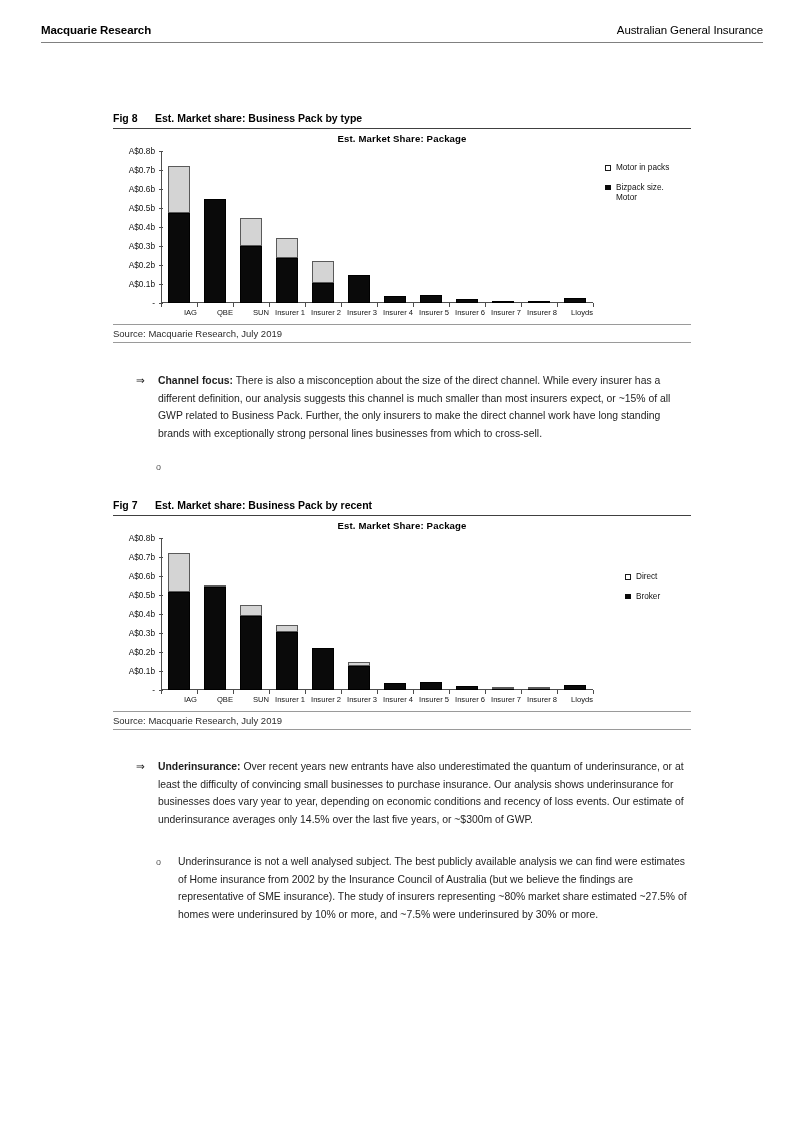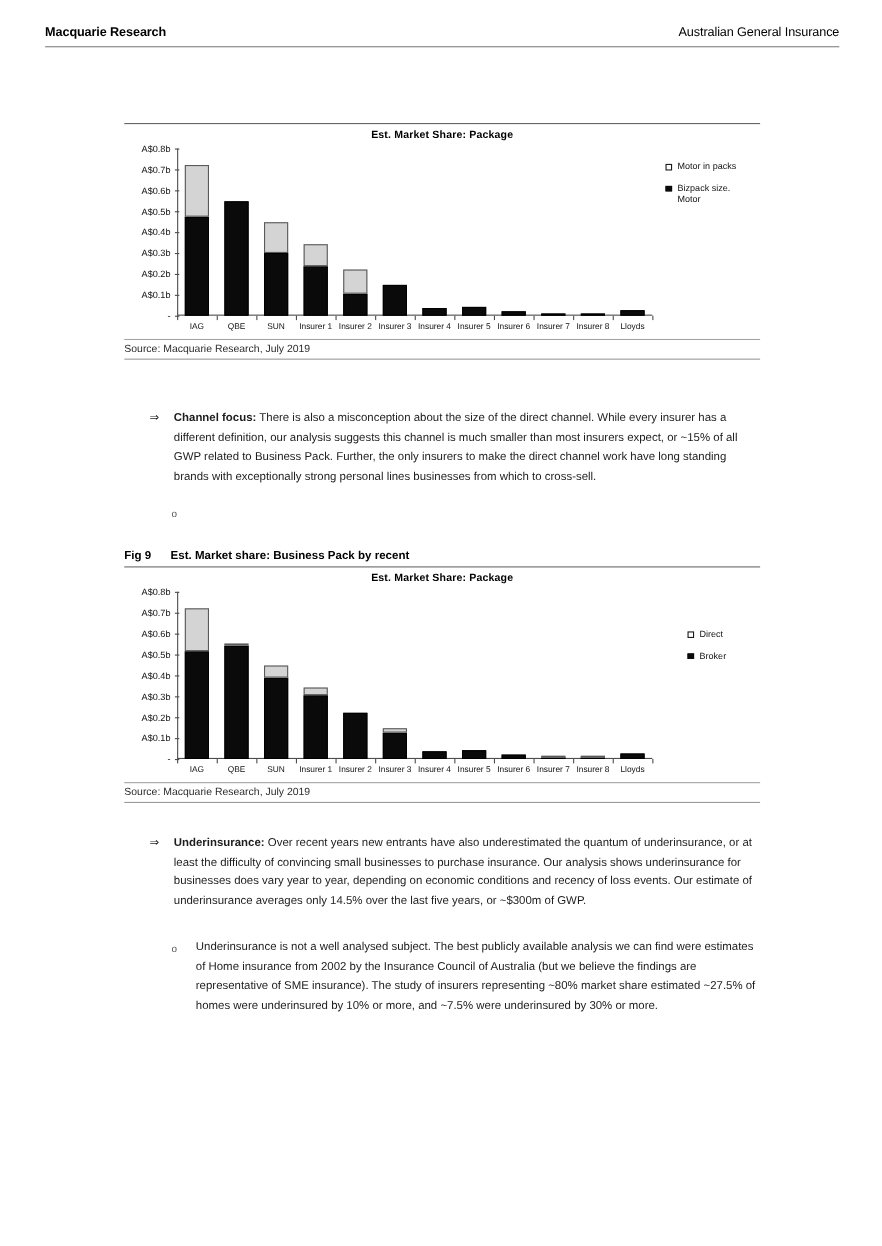--- a/index.html
+++ b/index.html
@@ -122,21 +122,21 @@
   .ytick .tickmark {
     position: absolute;
     left: 44px; top: 3.5px;
     width: 4px; height: 0;
     border-top: 1px solid #4d4d4d;
   }
   .xtick {
     position: absolute;
     bottom: -14px;
     font-size: 7.6px;
-    text-align: center;
+    text-align: right;
     color: #111;
     white-space: nowrap;
   }
   .xtickmark {
     position: absolute;
     bottom: -4px;
     width: 0; height: 4px;
     border-left: 1px solid #4d4d4d;
   }
   .bar {
@@ -228,20 +228,23 @@
 
 <div class="page">
 
   <div class="rh">
     <div class="rh-left">Macquarie Research</div>
     <div class="rh-right">Australian General Insurance</div>
     <div class="rh-rule"></div>
   </div>
 
   <div class="figblock" id="figblock-0" style="top:112px;">
+    <div class="fig-head">
+      <span class="fignum">Fig 8</span><span>Est. Market share: Business Pack by type</span>
+    </div>
     <div class="fig-rule-top"></div>
     <div class="chart" id="chart-0">
       <div class="chart-title">Est.  Market Share: Package</div>
       <div class="plot" id="plot-0">
         <div class="yaxis-line"></div>
         <div class="xaxis-line"></div>
       <div class="ytick" style="top: -4px;"><span>A$0.8b</span><span class="tickmark"></span></div>
           <div class="ytick" style="top: 15px;"><span>A$0.7b</span><span class="tickmark"></span></div>
           <div class="ytick" style="top: 34px;"><span>A$0.6b</span><span class="tickmark"></span></div>
           <div class="ytick" style="top: 53px;"><span>A$0.5b</span><span class="tickmark"></span></div>
@@ -330,21 +333,21 @@
     <span class="bullet-arrow" style="left:-22px;">⇒</span>
     <span class="lead">Channel focus:</span><span> There is also a misconception about the size of the direct channel. While every insurer has a different definition, our analysis suggests this channel is much smaller than most insurers expect, or ~15% of all GWP related to Business Pack. Further, the only insurers to make the direct channel work have long standing brands with exceptionally strong personal lines businesses from which to cross-sell.</span>
   </div>
 
   <div class="para" style="left:177px; top:458px; width:513px;">
     <span class="bullet-circ" style="left:-22px;">o</span>
   </div>
 
   <div class="figblock" id="figblock-1" style="top:499px;">
     <div class="fig-head">
-      <span class="fignum">Fig 9</span><span>Est. Market share: Business Pack by recent</span>
+      <span class="fignum">Fig 7</span><span>Est. Market share: Business Pack by recent</span>
     </div>
     <div class="fig-rule-top"></div>
     <div class="chart" id="chart-1">
       <div class="chart-title">Est.  Market Share: Package</div>
       <div class="plot" id="plot-1">
         <div class="yaxis-line"></div>
         <div class="xaxis-line"></div>
       <div class="ytick" style="top: -4px;"><span>A$0.8b</span><span class="tickmark"></span></div>
           <div class="ytick" style="top: 15px;"><span>A$0.7b</span><span class="tickmark"></span></div>
           <div class="ytick" style="top: 34px;"><span>A$0.6b</span><span class="tickmark"></span></div>

